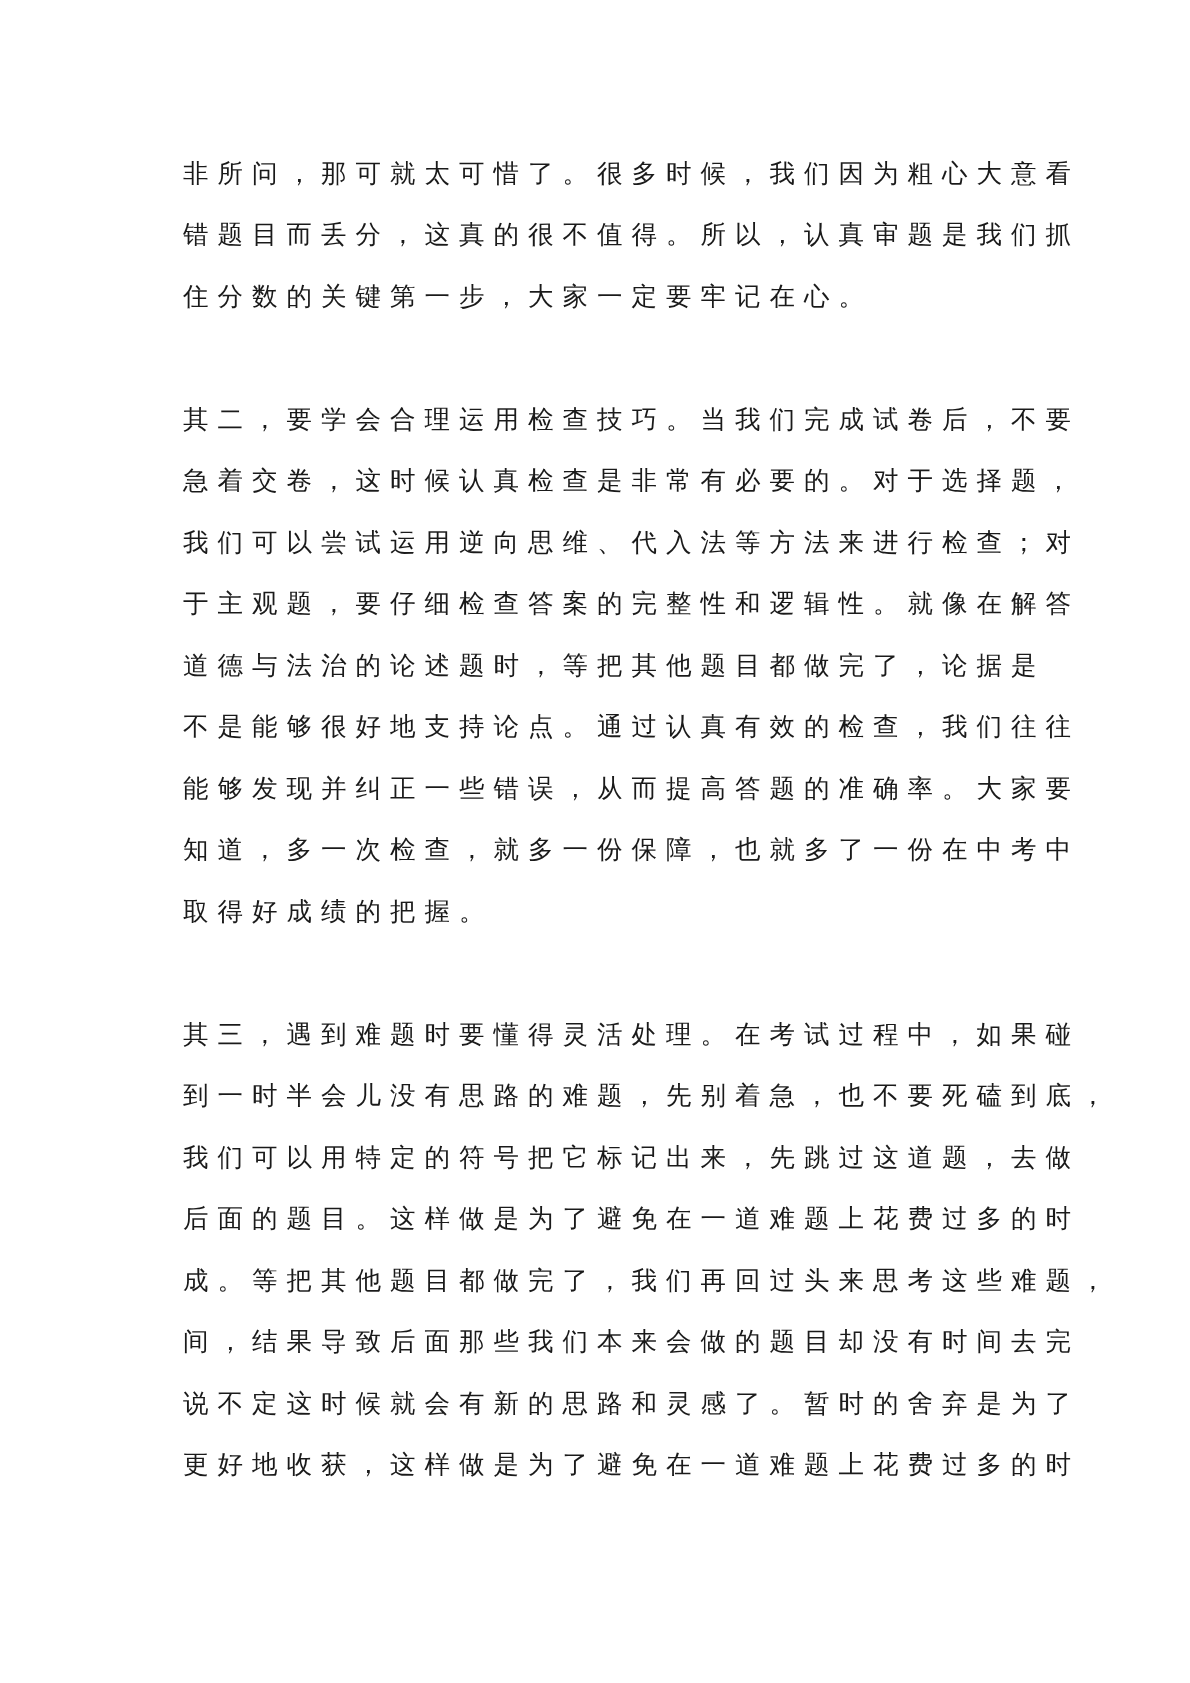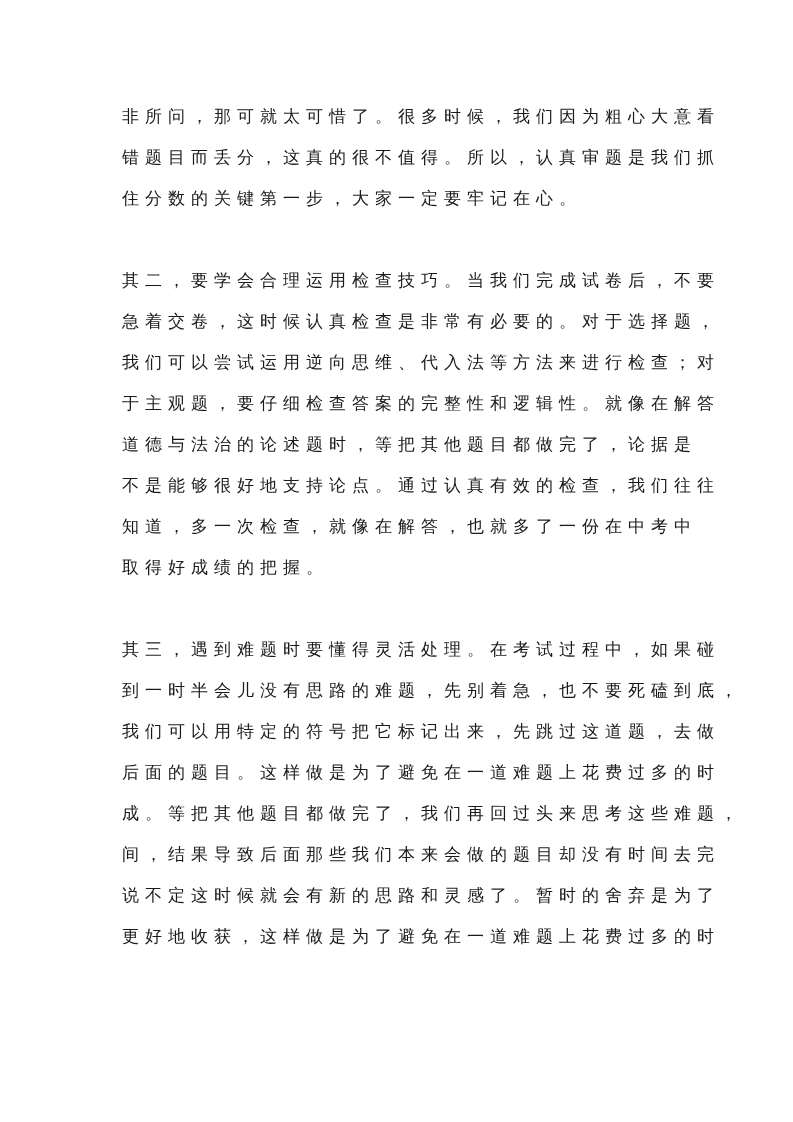--- a/index.html
+++ b/index.html
@@ -47,21 +47,22 @@
     <span class="line">住分数的关键第一步，大家一定要牢记在心。</span>
   </p>
 
   <p class="para">
     <span class="line">其二，要学会合理运用检查技巧。当我们完成试卷后，不要</span>
     <span class="line">急着交卷，这时候认真检查是非常有必要的。对于选择题，</span>
     <span class="line">我们可以尝试运用逆向思维、代入法等方法来进行检查；对</span>
     <span class="line">于主观题，要仔细检查答案的完整性和逻辑性。就像在解答</span>
     <span class="line">道德与法治的论述题时，等把其他题目都做完了，论据是</span>
     <span class="line">不是能够很好地支持论点。通过认真有效的检查，我们往往</span>
-    <span class="line">知道，多一次检查，就像在解答，也就多了一份在中考中</span>
+    <span class="line">能够发现并纠正一些错误，从而提高答题的准确率。大家要</span>
+    <span class="line">知道，多一次检查，就多一份保障，也就多了一份在中考中</span>
     <span class="line">取得好成绩的把握。</span>
   </p>
 
   <p class="para">
     <span class="line">其三，遇到难题时要懂得灵活处理。在考试过程中，如果碰</span>
     <span class="line">到一时半会儿没有思路的难题，先别着急，也不要死磕到底，</span>
     <span class="line">我们可以用特定的符号把它标记出来，先跳过这道题，去做</span>
     <span class="line">后面的题目。这样做是为了避免在一道难题上花费过多的时</span>
     <span class="line">成。等把其他题目都做完了，我们再回过头来思考这些难题，</span>
     <span class="line">间，结果导致后面那些我们本来会做的题目却没有时间去完</span>

